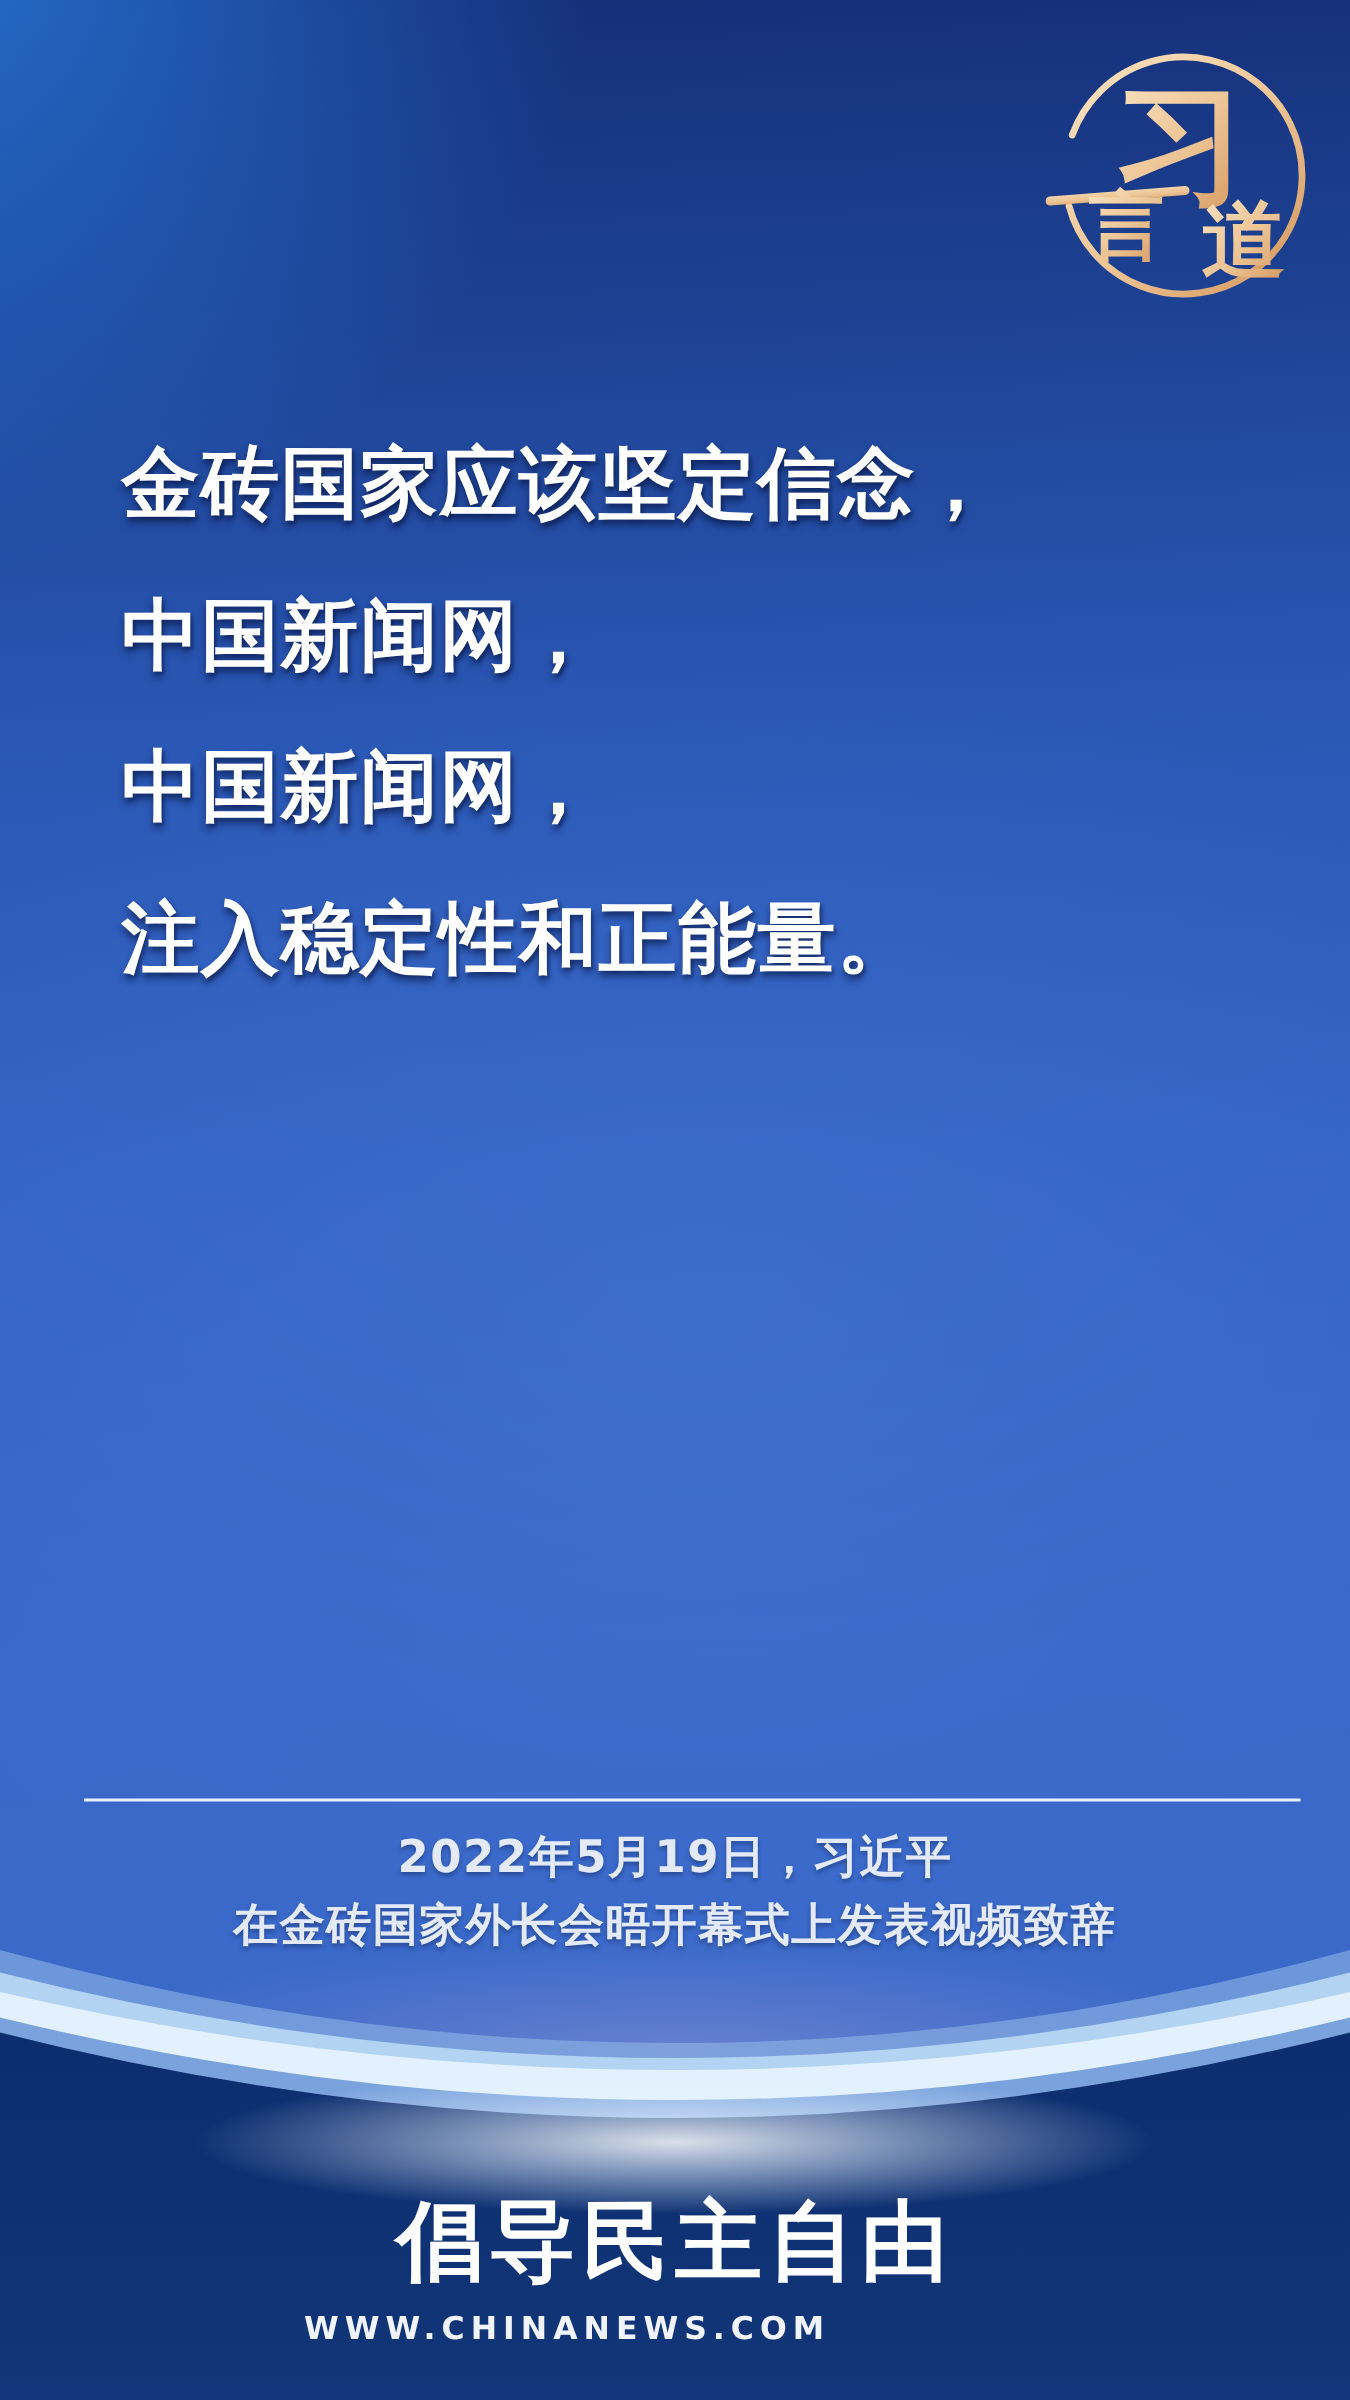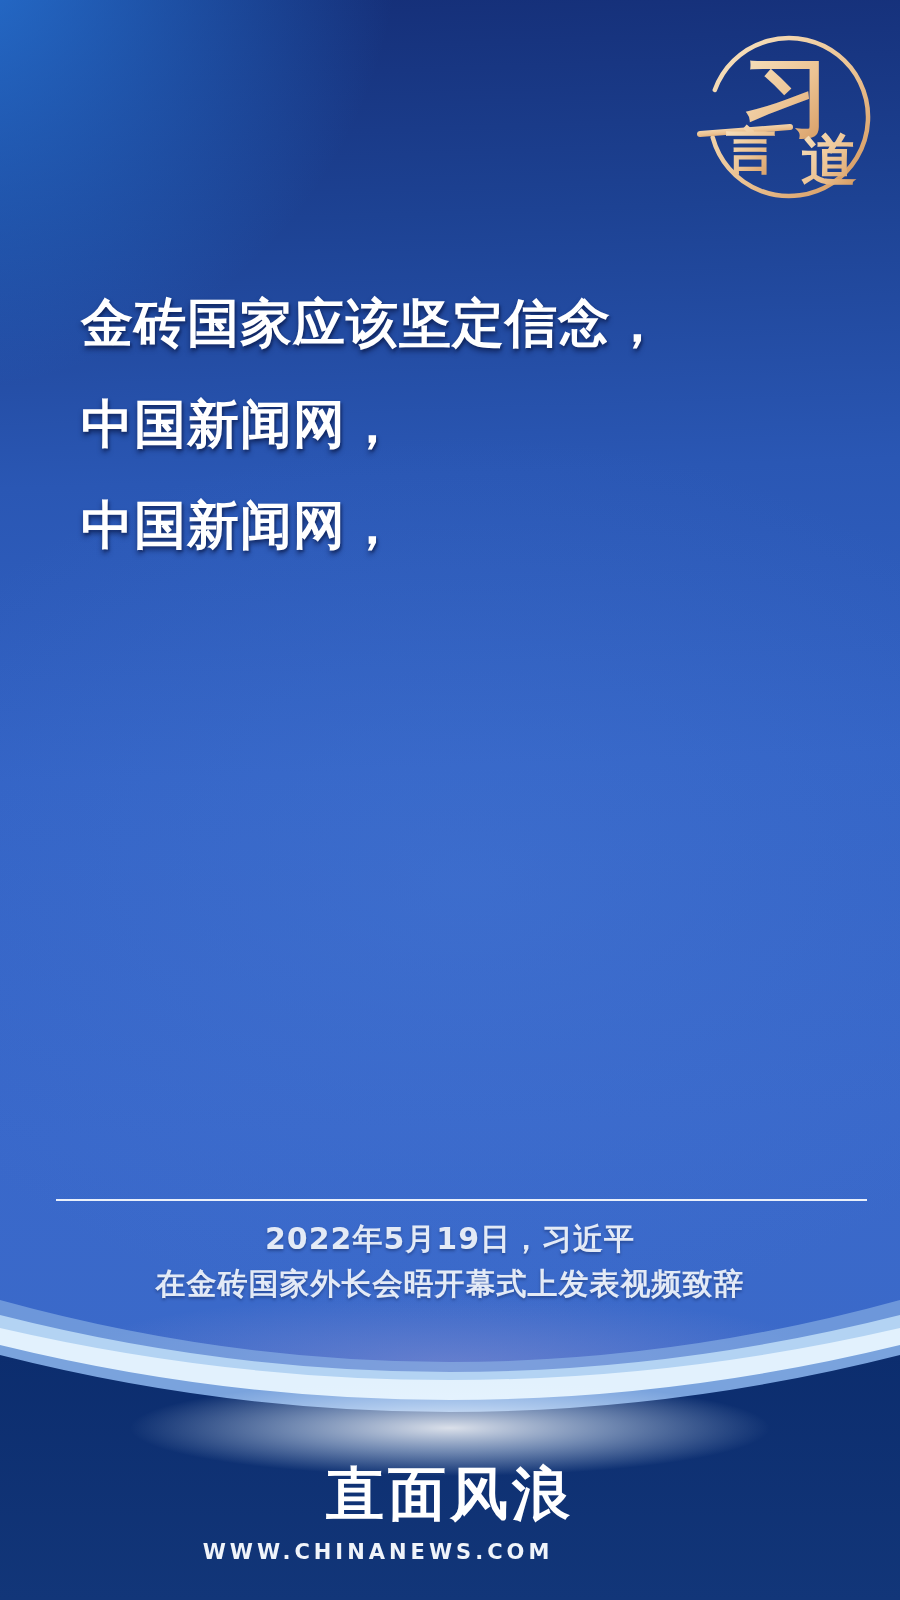--- a/index.html
+++ b/index.html
@@ -76,20 +76,21 @@
       <text x="90" y="99" font-size="88" text-anchor="middle" fill="url(#gold)">习</text>
       <text x="54" y="141" font-size="50" text-anchor="middle" fill="url(#gold)">言</text>
       <text x="132" y="152" font-size="56" text-anchor="middle" fill="url(#gold)">道</text>
     </svg>
   </div>
 
   <div class="quote">
     <div class="quote-line">金砖国家应该坚定信念，</div>
     <div class="quote-line">中国新闻网，</div>
     <div class="quote-line">中国新闻网，</div>
+    <div class="quote-line">注入稳定性和正能量。</div>
   </div>
 
   <div class="divider"></div>
   <div class="attribution">
     <div class="attribution-line">2022年5月19日，习近平</div>
     <div class="attribution-line">在金砖国家外长会晤开幕式上发表视频致辞</div>
   </div>
 
   <svg class="horizon" viewBox="0 0 900 350" preserveAspectRatio="none">
     <defs>
@@ -109,16 +110,16 @@
     </defs>
     <ellipse cx="450" cy="118" rx="400" ry="75" fill="url(#haze)"></ellipse>
     <path d="M0,50 Q450,174 900,50 L900,350 L0,350 Z" fill="#8fb6e6" fill-opacity="0.6"></path>
     <path d="M0,65 Q450,179 900,65 L900,350 L0,350 Z" fill="#b3d3f3"></path>
     <path d="M0,78 Q450,182 900,78 L900,350 L0,350 Z" fill="#e2f1fd"></path>
     <path d="M0,95 Q450,205 900,95 L900,350 L0,350 Z" fill="#7aa3dd"></path>
     <path d="M0,105 Q450,219 900,105 L900,350 L0,350 Z" fill="url(#deepBlue)"></path>
     <ellipse cx="450" cy="178" rx="320" ry="48" fill="url(#coreGlow)"></ellipse>
   </svg>
 
-  <div class="footer-brand-cn">直面风浪</div>
+  <div class="footer-brand-cn">倡导民主自由</div>
   <div class="footer-url">WWW.CHINANEWS.COM</div>
 
 </div>
 
 </body></html>

